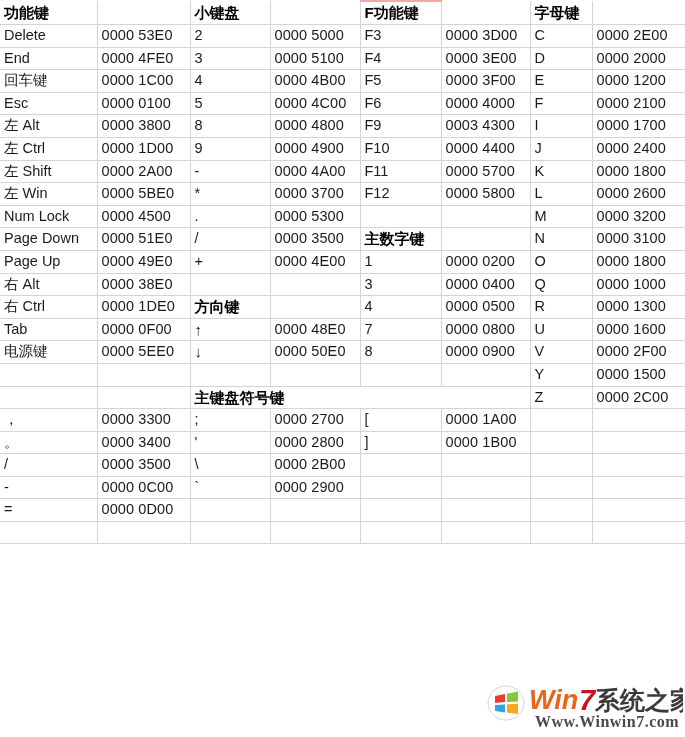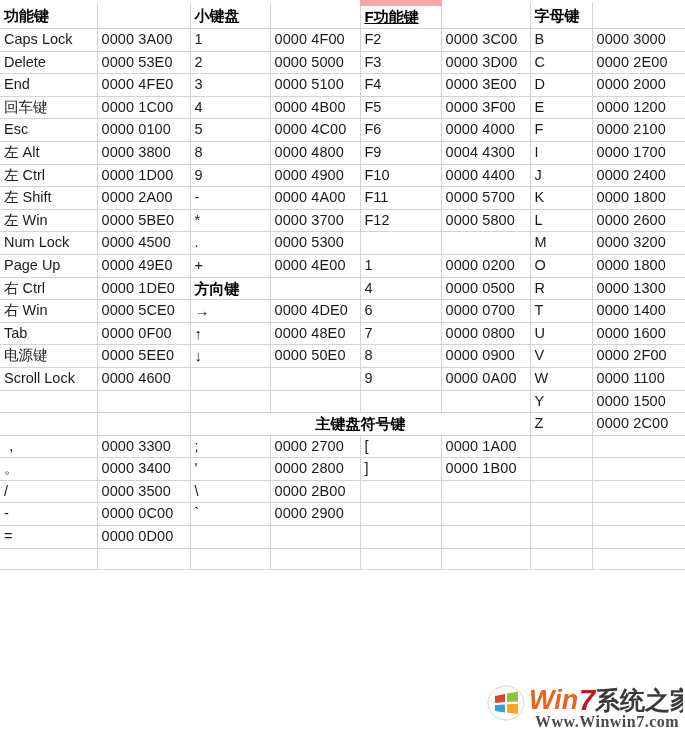--- a/index.html
+++ b/index.html
@@ -47,35 +47,33 @@
 
   table.sheet tr.r-head td { height: 22px; line-height: 22px; }
 
   td.hdr {
     font-weight: bold;
     font-size: 15px;
     color: #000000;
   }
 
   td.sel-top {
-    border-top: 6px solid #fca5a5;
-    text-decoration: underline;
+    border-top: 2px solid #fca5a5;
   }
 
   td.code {
     letter-spacing: 0.1px;
   }
 
   td.blank { }
 
   td.center-title {
     font-weight: bold;
     font-size: 15px;
     color: #000000;
-    text-align: center;
   }
 
   td.arrow {
     font-size: 15px;
   }
 
   
   .watermark {
     position: absolute;
     left: 487px;
@@ -105,30 +103,20 @@
         <td class="hdr">功能键</td>
         <td class="blank"></td>
         <td class="hdr">小键盘</td>
         <td class="blank"></td>
         <td class="hdr sel-top">F功能键</td>
         <td class="blank"></td>
         <td class="hdr">字母键</td>
         <td class="blank"></td>
       </tr>
       <tr>
-        <td>Caps Lock</td>
-        <td class="code">0000 3A00</td>
-        <td>1</td>
-        <td class="code">0000 4F00</td>
-        <td>F2</td>
-        <td class="code">0000 3C00</td>
-        <td>B</td>
-        <td class="code">0000 3000</td>
-      </tr>
-      <tr>
         <td>Delete</td>
         <td class="code">0000 53E0</td>
         <td>2</td>
         <td class="code">0000 5000</td>
         <td>F3</td>
         <td class="code">0000 3D00</td>
         <td>C</td>
         <td class="code">0000 2E00</td>
       </tr>
       <tr>
@@ -160,21 +148,21 @@
         <td class="code">0000 4000</td>
         <td>F</td>
         <td class="code">0000 2100</td>
       </tr>
       <tr>
         <td>左 Alt</td>
         <td class="code">0000 3800</td>
         <td>8</td>
         <td class="code">0000 4800</td>
         <td>F9</td>
-        <td class="code">0004 4300</td>
+        <td class="code">0003 4300</td>
         <td>I</td>
         <td class="code">0000 1700</td>
       </tr>
       <tr>
         <td>左 Ctrl</td>
         <td class="code">0000 1D00</td>
         <td>9</td>
         <td class="code">0000 4900</td>
         <td>F10</td>
         <td class="code">0000 4400</td>
@@ -205,48 +193,58 @@
         <td>Num Lock</td>
         <td class="code">0000 4500</td>
         <td>.</td>
         <td class="code">0000 5300</td>
         <td class="blank"></td>
         <td class="blank"></td>
         <td>M</td>
         <td class="code">0000 3200</td>
       </tr>
       <tr>
+        <td>Page Down</td>
+        <td class="code">0000 51E0</td>
+        <td>/</td>
+        <td class="code">0000 3500</td>
+        <td class="hdr">主数字键</td>
+        <td class="blank"></td>
+        <td>N</td>
+        <td class="code">0000 3100</td>
+      </tr>
+      <tr>
         <td>Page Up</td>
         <td class="code">0000 49E0</td>
         <td>+</td>
         <td class="code">0000 4E00</td>
         <td>1</td>
         <td class="code">0000 0200</td>
         <td>O</td>
         <td class="code">0000 1800</td>
       </tr>
       <tr>
+        <td>右 Alt</td>
+        <td class="code">0000 38E0</td>
+        <td class="blank"></td>
+        <td class="blank"></td>
+        <td>3</td>
+        <td class="code">0000 0400</td>
+        <td>Q</td>
+        <td class="code">0000 1000</td>
+      </tr>
+      <tr>
         <td>右 Ctrl</td>
         <td class="code">0000 1DE0</td>
         <td class="hdr">方向键</td>
         <td class="blank"></td>
         <td>4</td>
         <td class="code">0000 0500</td>
         <td>R</td>
         <td class="code">0000 1300</td>
-      </tr>
-      <tr>
-        <td>右 Win</td>
-        <td class="code">0000 5CE0</td>
-        <td class="arrow">→</td>
-        <td class="code">0000 4DE0</td>
-        <td>6</td>
-        <td class="code">0000 0700</td>
-        <td>T</td>
-        <td class="code">0000 1400</td>
       </tr>
       <tr>
         <td>Tab</td>
         <td class="code">0000 0F00</td>
         <td class="arrow">↑</td>
         <td class="code">0000 48E0</td>
         <td>7</td>
         <td class="code">0000 0800</td>
         <td>U</td>
         <td class="code">0000 1600</td>
@@ -255,30 +253,20 @@
         <td>电源键</td>
         <td class="code">0000 5EE0</td>
         <td class="arrow">↓</td>
         <td class="code">0000 50E0</td>
         <td>8</td>
         <td class="code">0000 0900</td>
         <td>V</td>
         <td class="code">0000 2F00</td>
       </tr>
       <tr>
-        <td>Scroll Lock</td>
-        <td class="code">0000 4600</td>
-        <td class="blank"></td>
-        <td class="blank"></td>
-        <td>9</td>
-        <td class="code">0000 0A00</td>
-        <td>W</td>
-        <td class="code">0000 1100</td>
-      </tr>
-      <tr>
         <td class="blank"></td>
         <td class="blank"></td>
         <td class="blank"></td>
         <td class="blank"></td>
         <td class="blank"></td>
         <td class="blank"></td>
         <td>Y</td>
         <td class="code">0000 1500</td>
       </tr>
       <tr>

